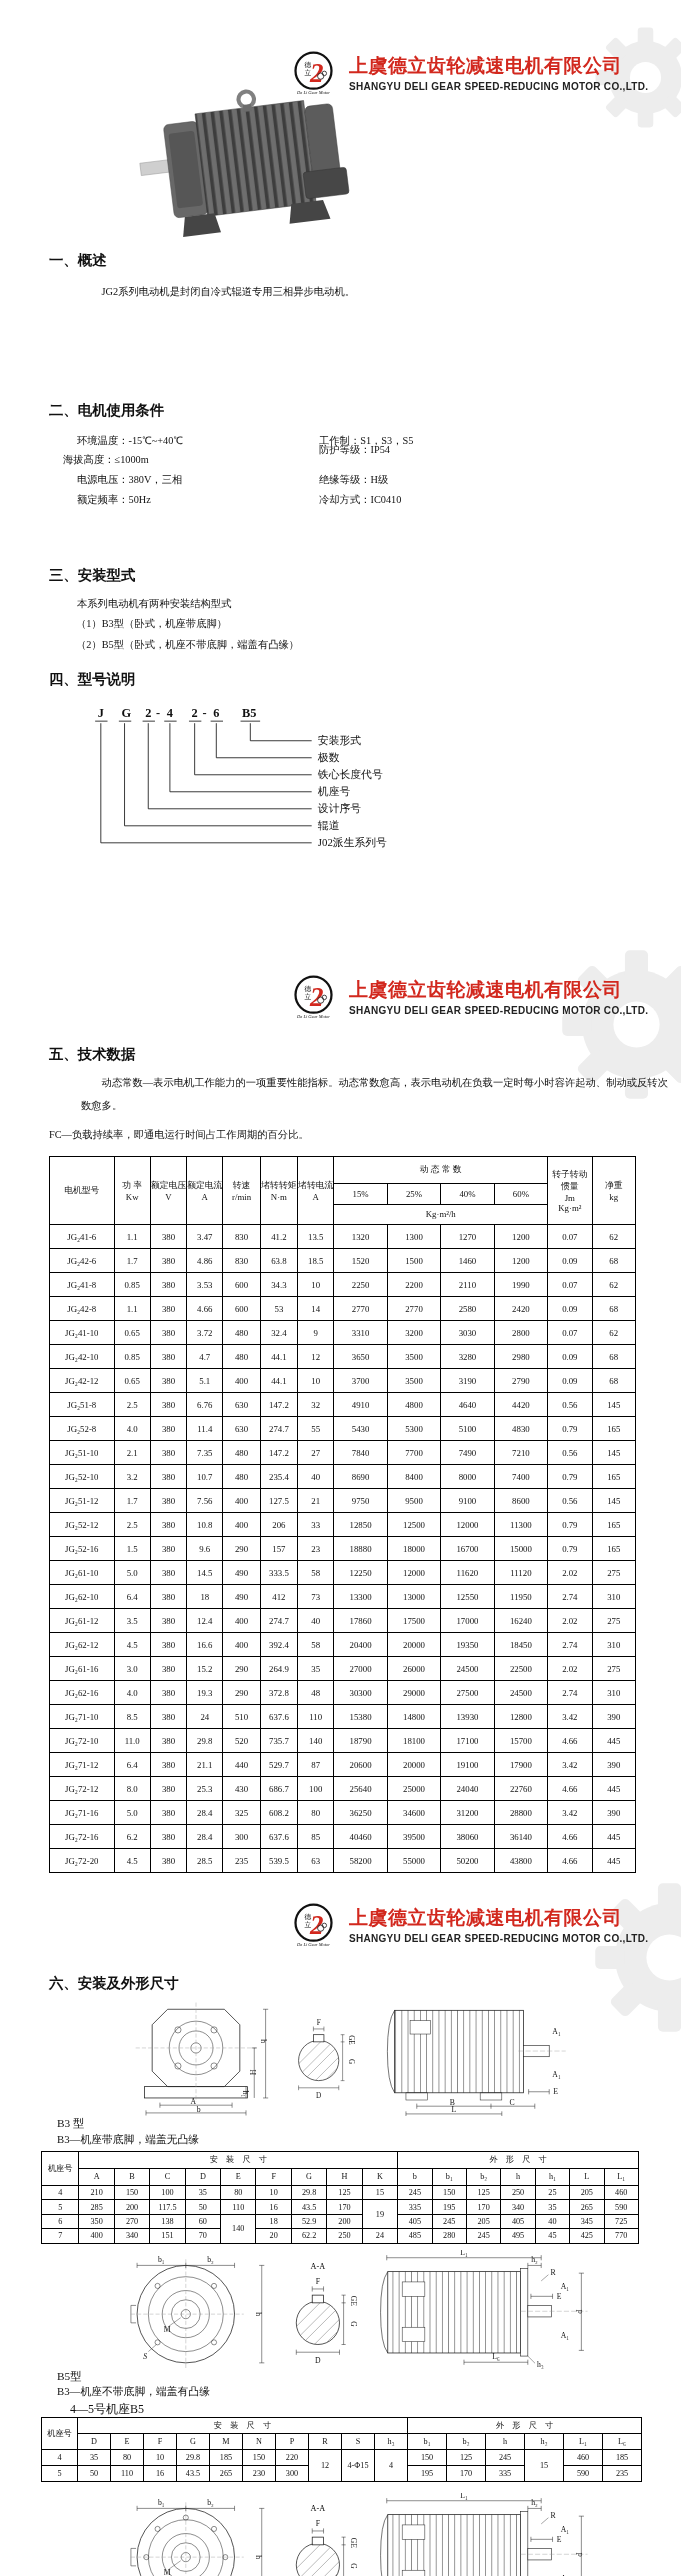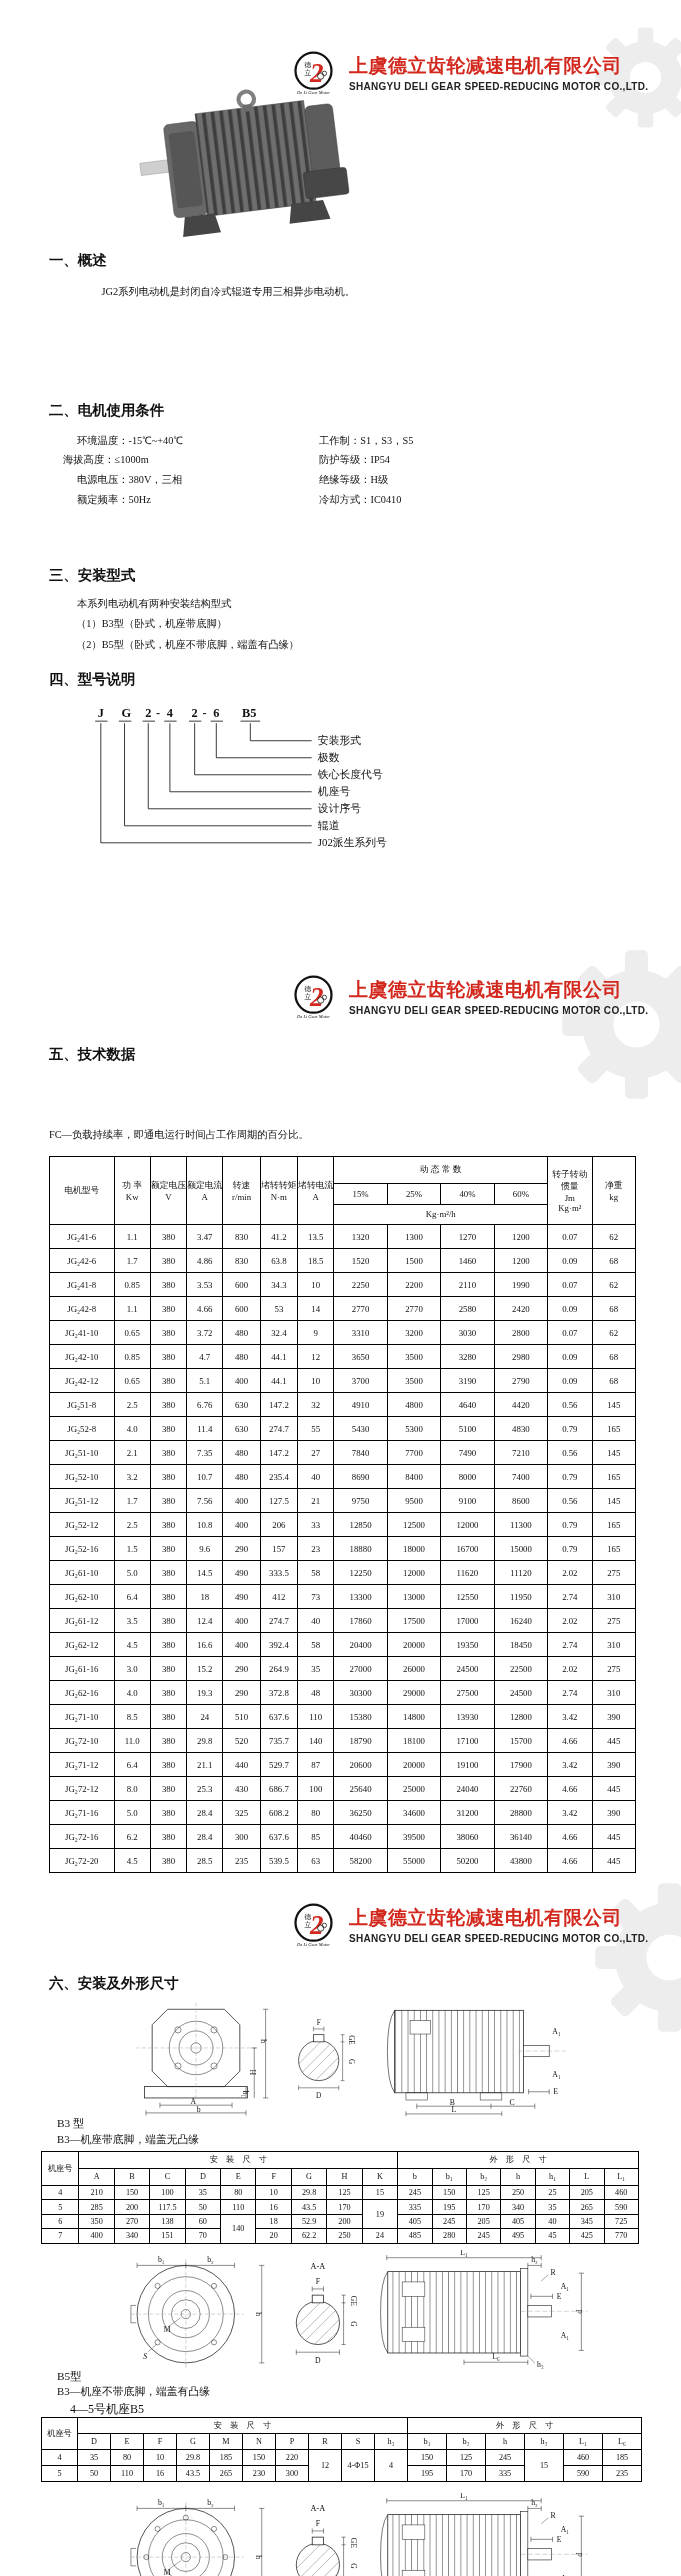--- a/index.html
+++ b/index.html
@@ -188,21 +188,21 @@
     </g>
   </svg>
 
   <h2 class="sec" style="top:251px">一、概述</h2>
   <div class="para" style="top:280px">JG2系列电动机是封闭自冷式辊道专用三相异步电动机。</div>
 
   <h2 class="sec" style="top:401px">二、电机使用条件</h2>
   <div class="line" style="left:77px;top:434px"><span>环境温度：</span><span>-15℃~+40℃</span></div>
   <div class="line" style="left:319px;top:434px"><span>工作制：</span><span>S1，S3，S5</span></div>
   <div class="line" style="left:63px;top:453px"><span>海拔高度：</span><span>≤1000m</span></div>
-  <div class="line" style="left:319px;top:453px"><span>防护等级：</span><span>IP54</span></div>
+  <div class="line" style="left:319px;top:443px"><span>防护等级：</span><span>IP54</span></div>
   <div class="line" style="left:77px;top:473px"><span>电源电压：</span><span>380V，三相</span></div>
   <div class="line" style="left:319px;top:473px"><span>绝缘等级：</span><span>H级</span></div>
   <div class="line" style="left:77px;top:493px"><span>额定频率：</span><span>50Hz</span></div>
   <div class="line" style="left:319px;top:493px"><span>冷却方式：</span><span>IC0410</span></div>
 
   <h2 class="sec" style="top:566px">三、安装型式</h2>
   <div class="line" style="left:77px;top:597px">本系列电动机有两种安装结构型式</div>
   <div class="line" style="left:76px;top:617px">（1）B3型（卧式，机座带底脚）</div>
   <div class="line" style="left:76px;top:638px">（2）B5型（卧式，机座不带底脚，端盖有凸缘）</div>
 
@@ -244,20 +244,21 @@
     <svg class="logo" viewBox="0 0 100 100">
         <use href="#sym-logo"></use>
       </svg>
     <div>
       <div class="cn">上虞德立齿轮减速电机有限公司</div>
       <div class="en">SHANGYU DELI GEAR SPEED-REDUCING MOTOR CO.,LTD.</div>
     </div>
   </div>
 
   <h2 class="sec" style="top:1045px">五、技术数据</h2>
+  <div class="para" style="top:1071px">动态常数—表示电机工作能力的一项重要性能指标。动态常数愈高，表示电动机在负载一定时每小时容许起动、制动或反转次数愈多。</div>
   <div class="line" style="left:49px;top:1128px">FC—负载持续率，即通电运行时间占工作周期的百分比。</div>
 
   <table id="tech-table" class="dtable">
     <colgroup>
       <col style="width:64px">
         <col style="width:36px">
         <col style="width:36px">
         <col style="width:36px">
       <col style="width:37px">
         <col style="width:37px">

